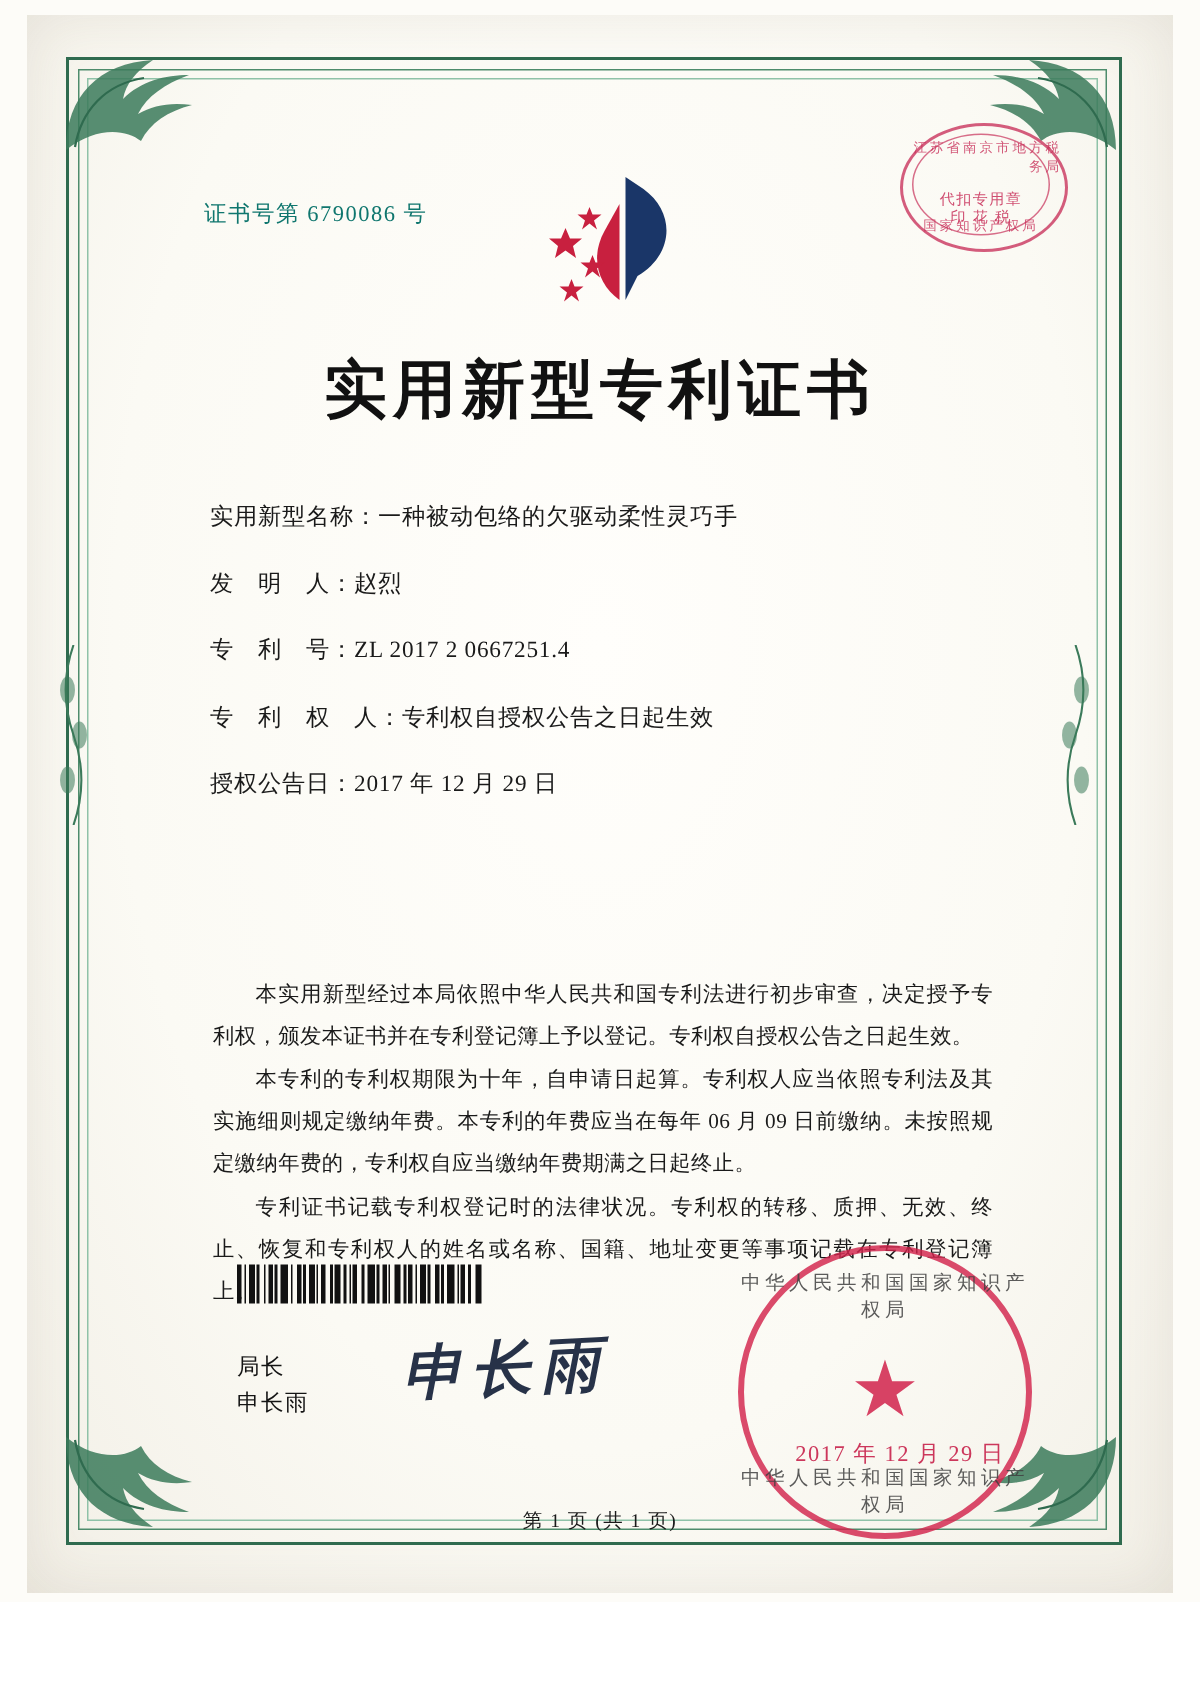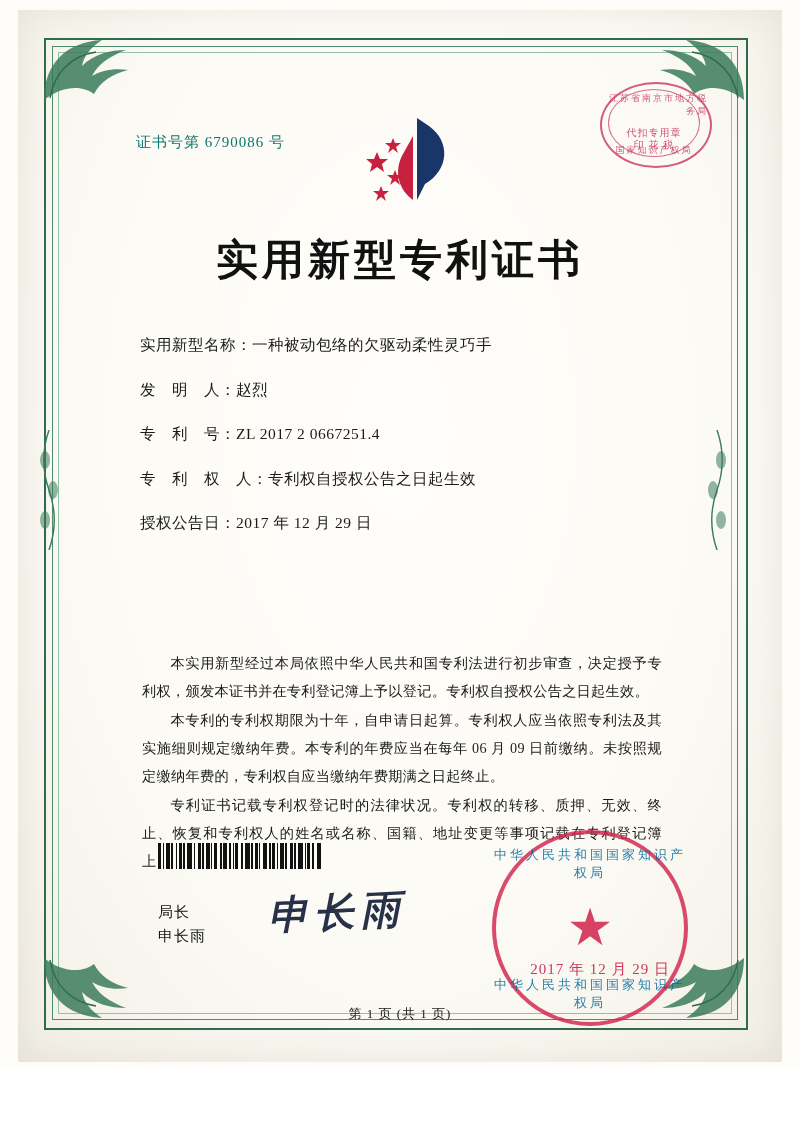--- a/index.html
+++ b/index.html
@@ -141,21 +141,21 @@
   }
   .stamp-round .ring{
     position:absolute;inset:0;border:4px solid #d2234c;border-radius:50%;
     opacity:.82;
   }
   .stamp-round .star{
     position:absolute;left:50%;top:50%;transform:translate(-50%,-50%);
     color:#d2234c;font-size:52px;line-height:1;opacity:.85;
   }
   .stamp-round .arc-top,.stamp-round .arc-bot{
-    position:absolute;left:0;width:100%;text-align:center;color:#0369a1;
+    position:absolute;left:0;width:100%;text-align:center;color:#404040;
     font-size:13px;letter-spacing:3px;opacity:.85;
     font-family:"Liberation Sans", sans-serif;
   }
   .stamp-round .arc-top{top:16px;}
   .stamp-round .arc-bot{bottom:14px;}
   .stamp-date{
     position:absolute;left:500px;top:960px;width:200px;text-align:center;
     font-size:15px;color:#c8234c;letter-spacing:1px;opacity:.9;
     font-family:"Liberation Serif", serif;
   }

